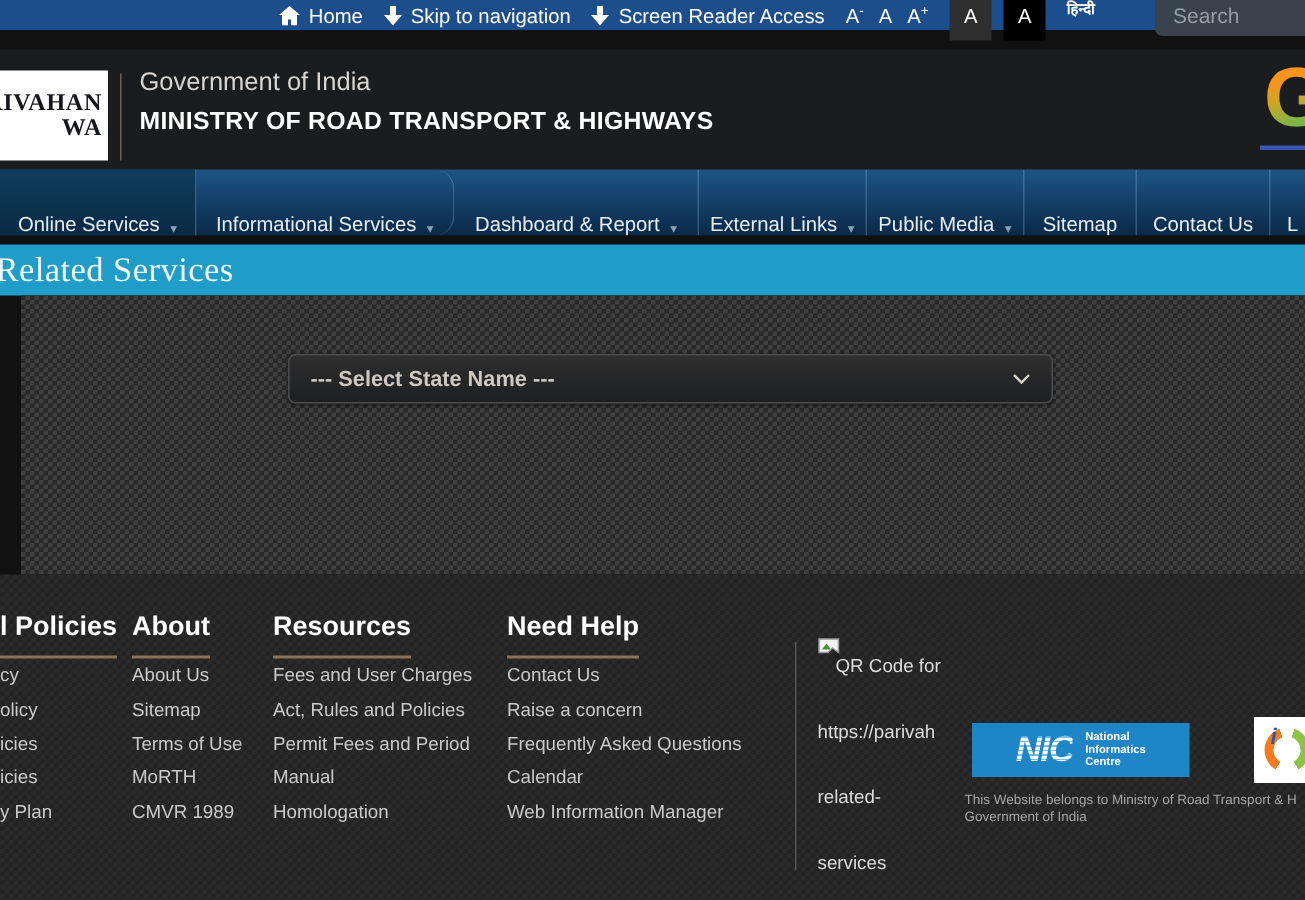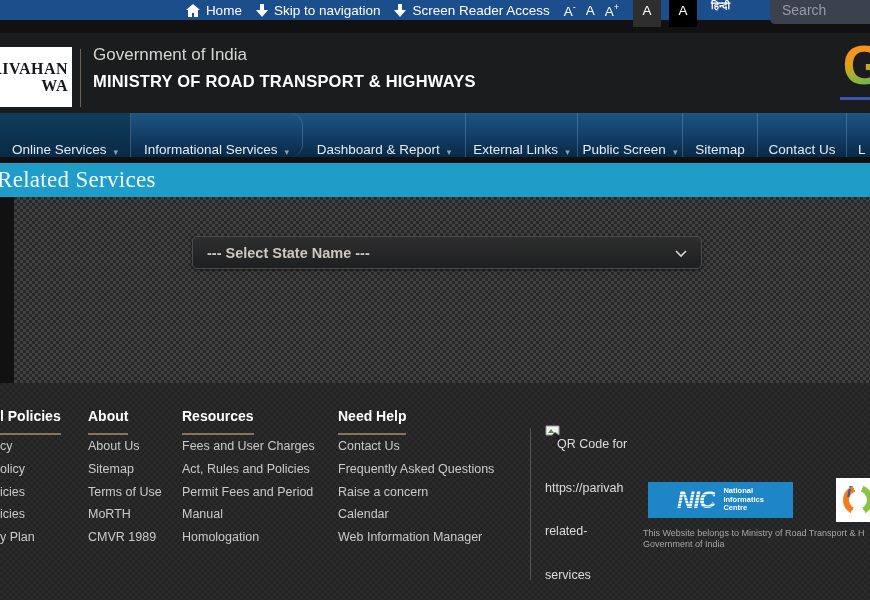--- a/index.html
+++ b/index.html
@@ -68,21 +68,21 @@
     color:#cdc8c1;font-weight:700;font-size:14.5px;cursor:pointer;box-shadow:0 1px 3px rgba(0,0,0,.6);}
 
   
   .footer{top:383px;left:0;width:870px;height:217px;background-color:#232323;
     background-image:
       linear-gradient(45deg,#2b2b2b 25%,transparent 25%,transparent 75%,#2b2b2b 75%),
       linear-gradient(45deg,#2b2b2b 25%,transparent 25%,transparent 75%,#2b2b2b 75%);
     background-size:6px 6px;background-position:0 0,3px 3px;}
   .fcol{position:absolute;top:24px;}
   .fc0{left:0;}.fc1{left:88px;}.fc2{left:182px;}.fc3{left:338px;}
-  .fcol h3{margin:0;font-size:14px;font-weight:700;color:#fff;display:inline-block;
+  .fcol h3{margin:0;font-size:18px;font-weight:700;color:#fff;display:inline-block;
            padding-bottom:9px;border-bottom:2px solid #8a7458;}
   .fcol ul{list-style:none;margin:0 0 0;padding:0;}
   .fcol li{font-size:12.5px;color:#cacaca;line-height:22.8px;cursor:pointer;white-space:nowrap;}
   .fdivider{left:530px;top:45px;width:1px;height:152px;background:#56575b;}
 
   .qr-area{left:545px;top:42px;width:96px;color:#ddd;font-size:12.5px;}
   .qr-line{height:43.5px;display:flex;align-items:flex-end;white-space:nowrap;}
   .qr-line.first{padding-left:12px;height:26px;}
   .broken-img-icon{position:absolute;left:0;top:0;}
 
@@ -165,21 +165,21 @@
   </div>
   <div class="nav-item nw2">
     <span>Dashboard &amp; Report</span>
     <span class="nav-caret">▾</span>
   </div>
   <div class="nav-item nw3">
     <span>External Links</span>
     <span class="nav-caret">▾</span>
   </div>
   <div class="nav-item nw4">
-    <span>Public Screen</span>
+    <span>Public Media</span>
     <span class="nav-caret">▾</span>
   </div>
   <div class="nav-item nw5">
     <span>Sitemap</span>
   </div>
   <div class="nav-item nw6">
     <span>Contact Us</span>
   </div>
   <div class="nav-item nw7">
     <span>L</span>
@@ -234,22 +234,22 @@
       <li>Permit Fees and Period</li>
       <li>Manual</li>
       <li>Homologation</li>
     </ul>
   </div>
 
   <div class="fcol fc3">
     <h3>Need Help</h3>
     <ul>
       <li>Contact Us</li>
+      <li>Raise a concern</li>
       <li>Frequently Asked Questions</li>
-      <li>Raise a concern</li>
       <li>Calendar</li>
       <li>Web Information Manager</li>
     </ul>
   </div>
 
   <div class="abs fdivider"></div>
 
   <div class="abs qr-area">
     <span class="broken-img-icon">
       <svg width="15" height="14" viewBox="0 0 15 14">

